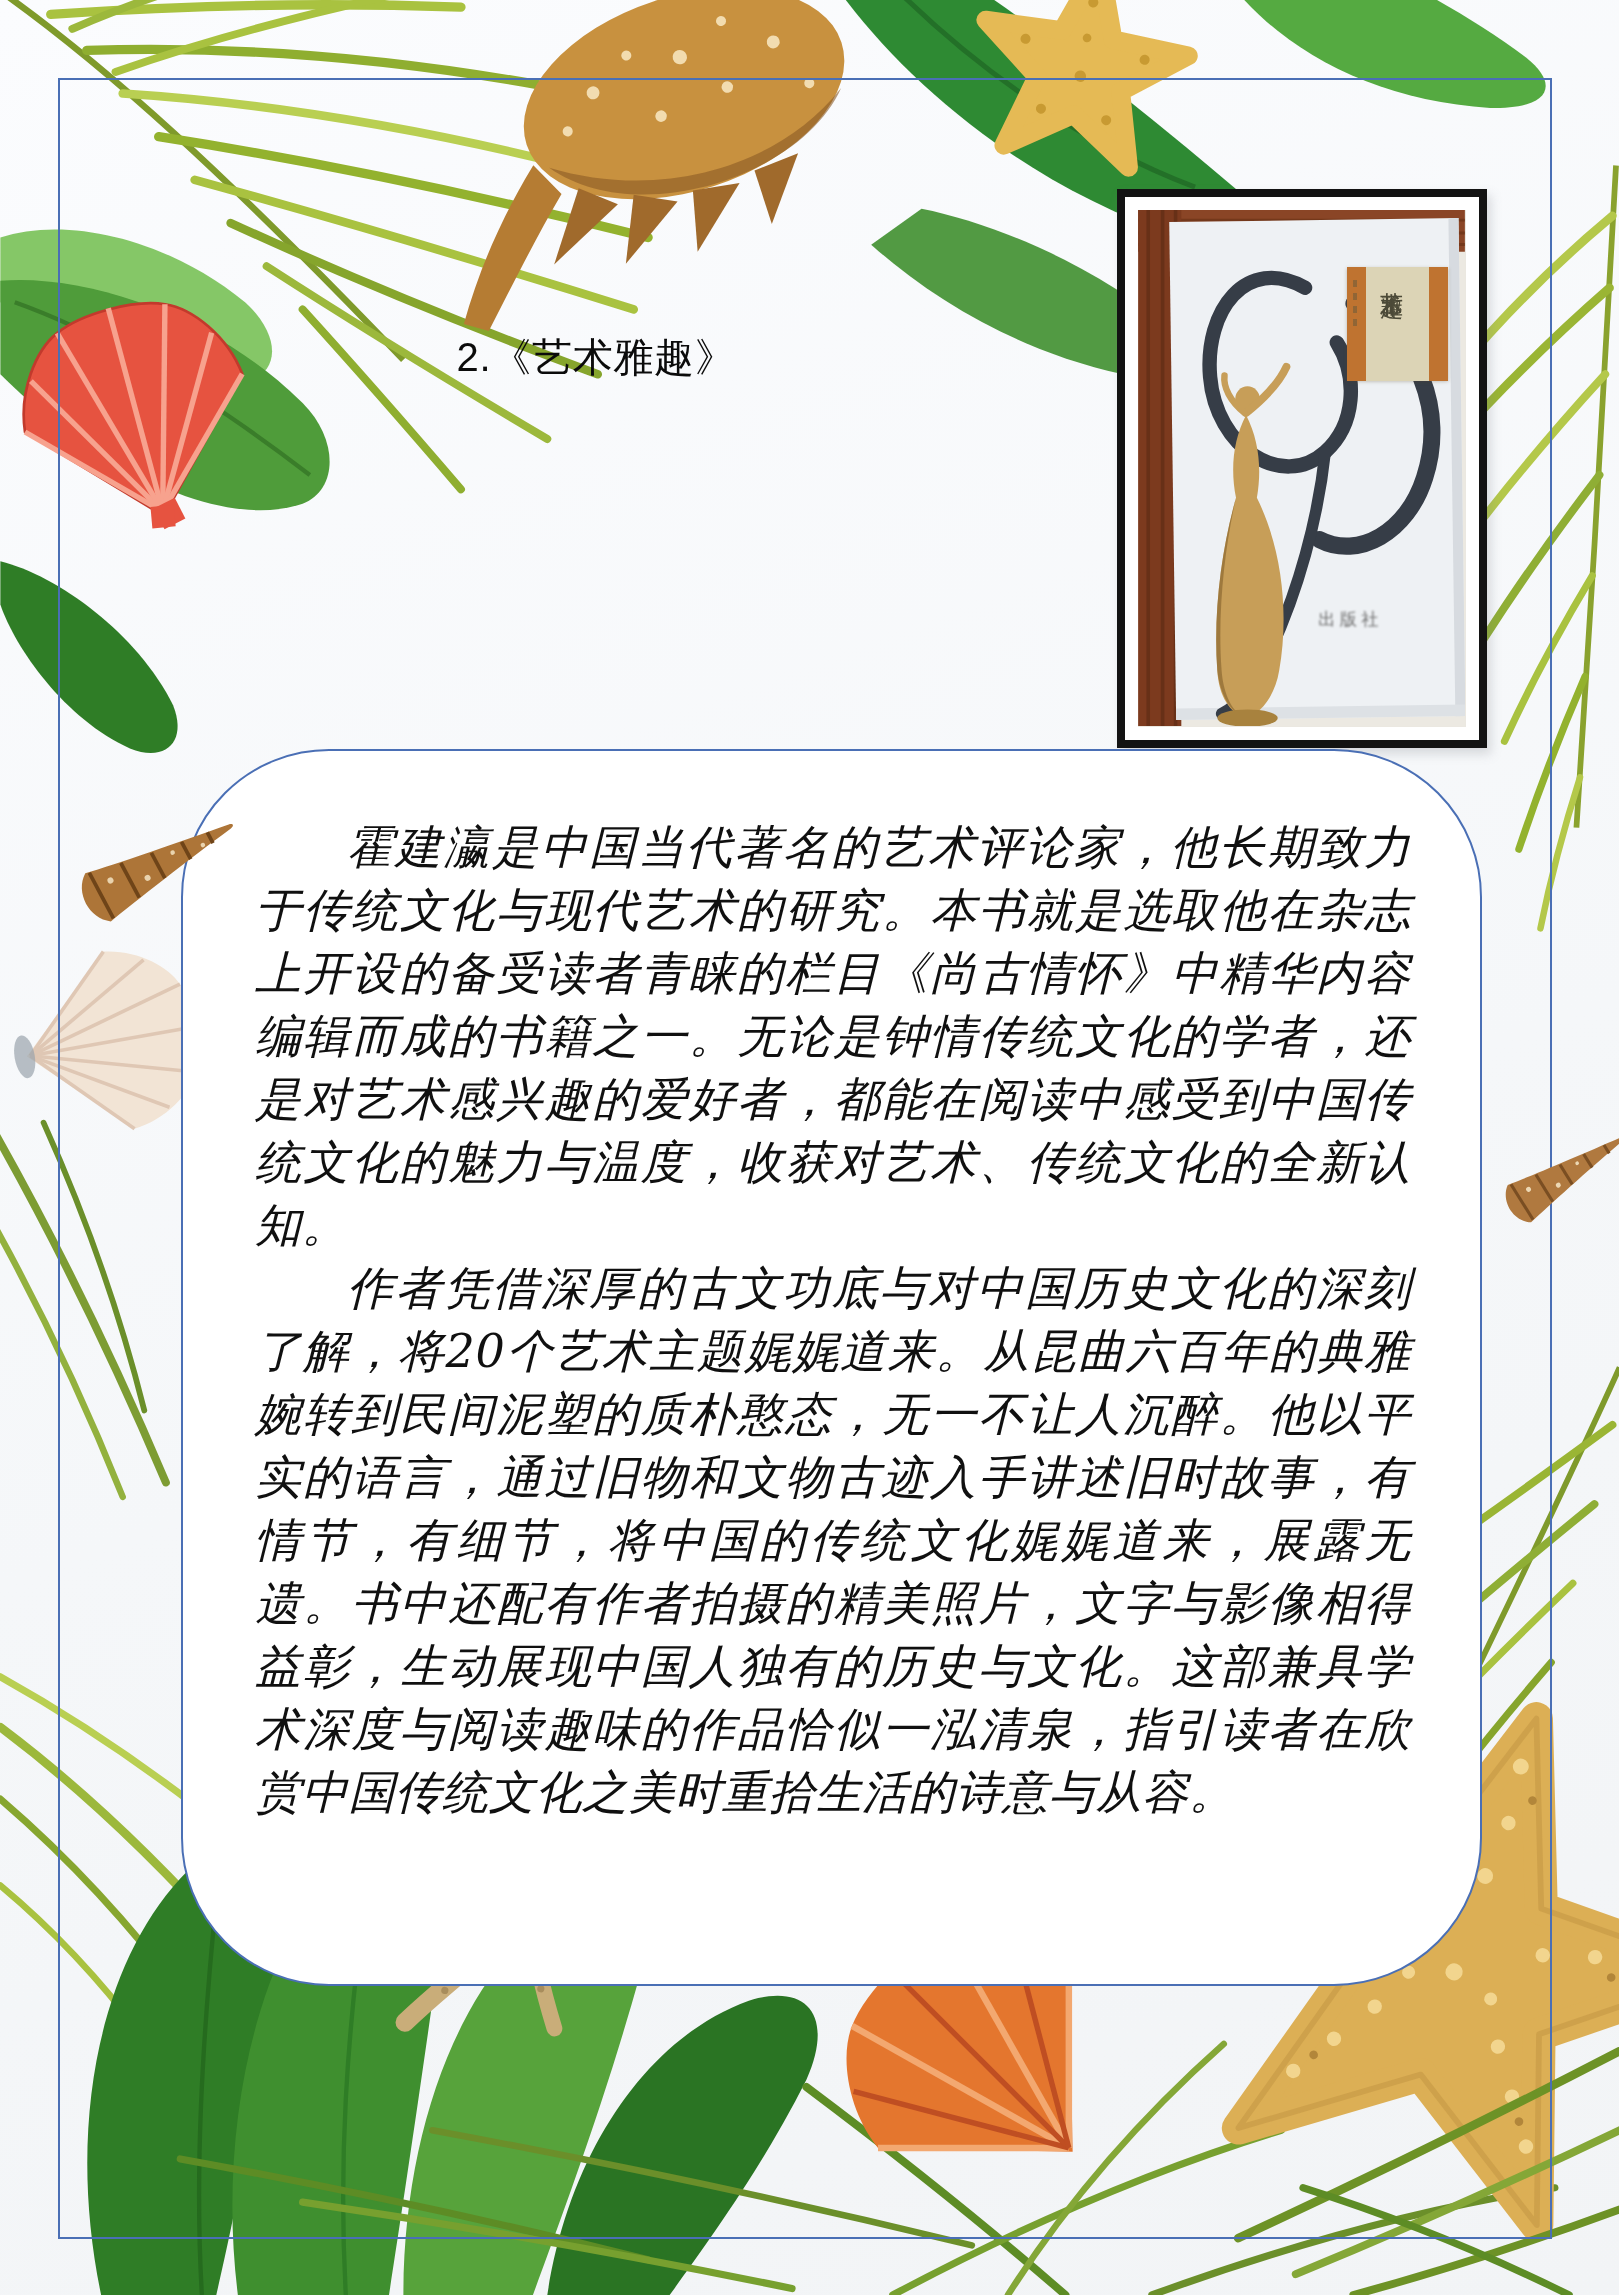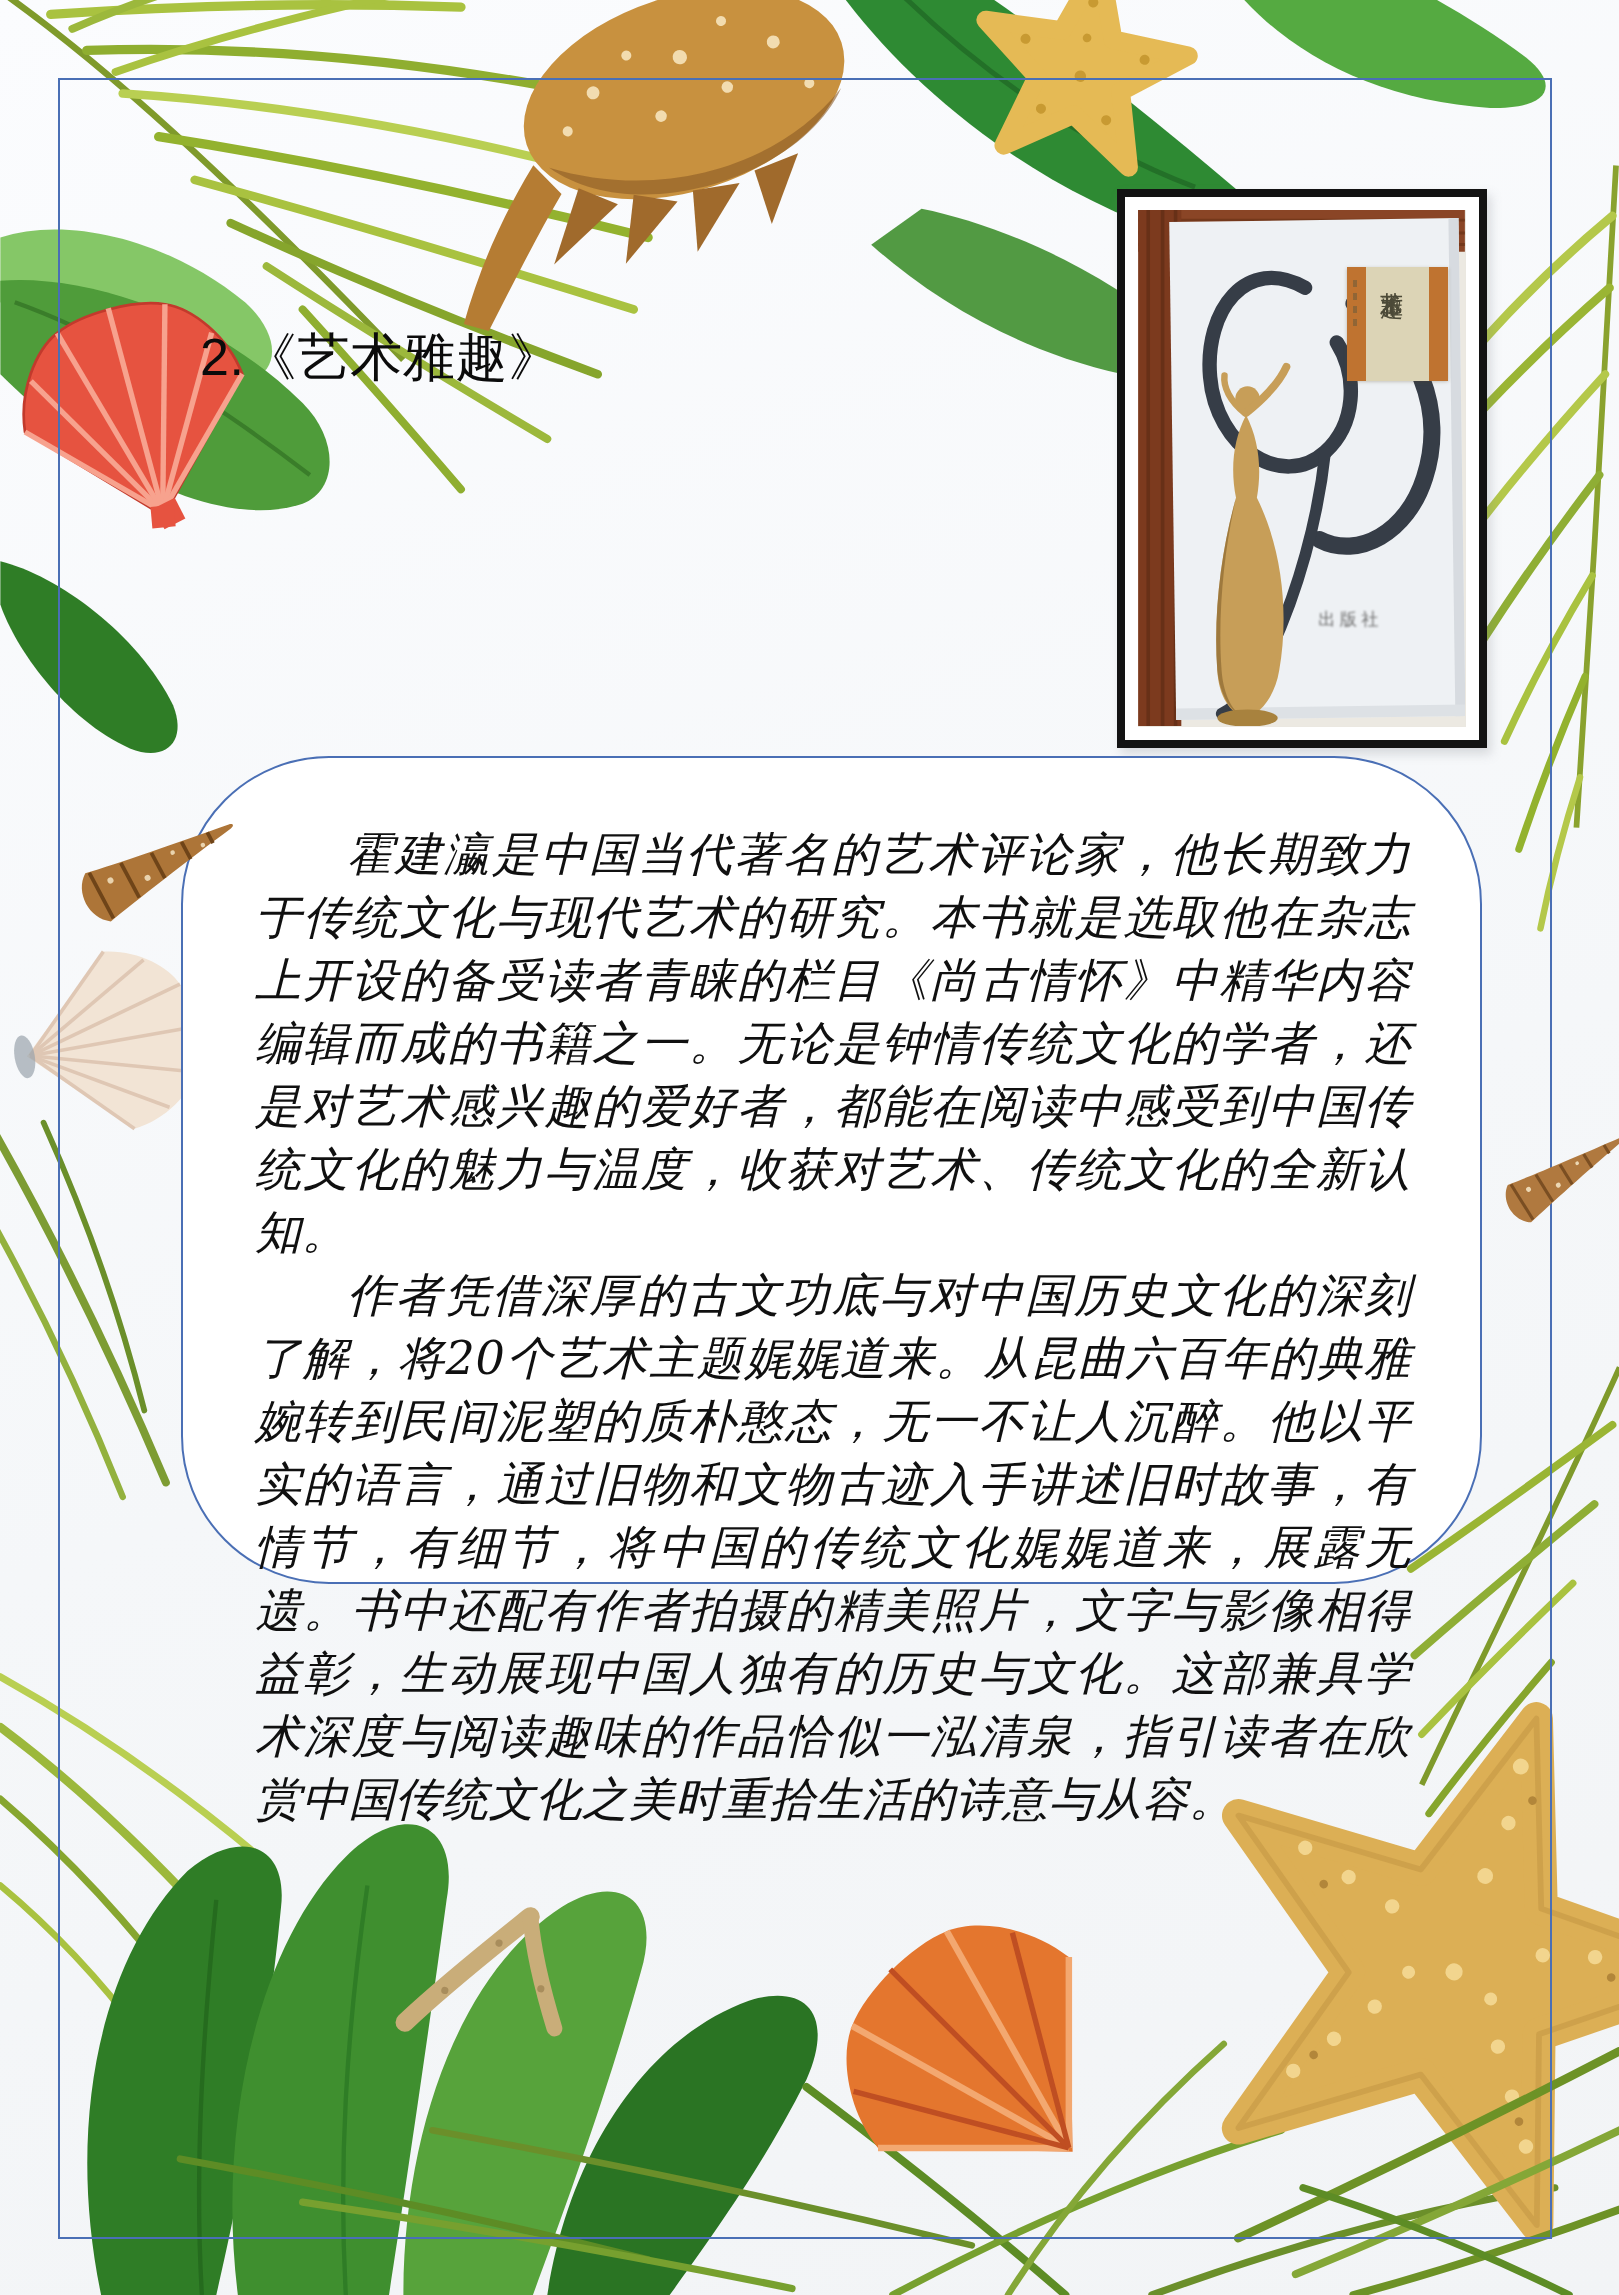--- a/index.html
+++ b/index.html
@@ -9,27 +9,28 @@
     font-family:"Liberation Sans",sans-serif;
   }
   .deco{position:absolute;left:0;top:0;z-index:5;filter:blur(0.7px);}
   .shell-overlay{position:absolute;left:0;top:0;z-index:35;filter:blur(0.6px);}
   .page-border{
     position:absolute;left:58px;top:78px;width:1494px;height:2161px;
     border:2.9px solid #4a6fb5;box-sizing:border-box;z-index:20;
   }
   .heading{
     position:absolute;left:200px;top:325px;width:792px;z-index:25;
-    font-size:52px;line-height:65px;color:#0b0b0b;letter-spacing:0.7px;
+    font-size:40px;line-height:65px;color:#0b0b0b;letter-spacing:0.7px;
     font-family:"Liberation Sans","DejaVu Sans",sans-serif;
+    text-align:center;
   }
   .desc-box{
-    position:absolute;left:181px;top:749px;width:1301px;height:828px;
+    position:absolute;left:181px;top:749px;width:1301px;height:1237px;
     background:#ffffff;border:2.9px solid #4a6fb5;border-radius:148px;
-    box-sizing:border-box;z-index:30;padding:65px 69px 0 72px;margin-top:7px;
+    box-sizing:border-box;z-index:30;padding:65px 69px 0 72px;
   }
   .desc-box p{
     margin:0;text-indent:2em;text-align:justify;
     font-family:"DejaVu Serif","Liberation Serif",serif;font-style:italic;
     font-size:46px;line-height:63px;color:#101010;letter-spacing:0.7px;
   }
   .cover-frame{
     position:absolute;left:1117px;top:189px;width:370px;height:559px;
     background:#ffffff;border:8.6px solid #131313;box-sizing:border-box;
     padding:13px;z-index:25;box-shadow:4.3px 5.8px 10px rgba(120,125,130,.25);

